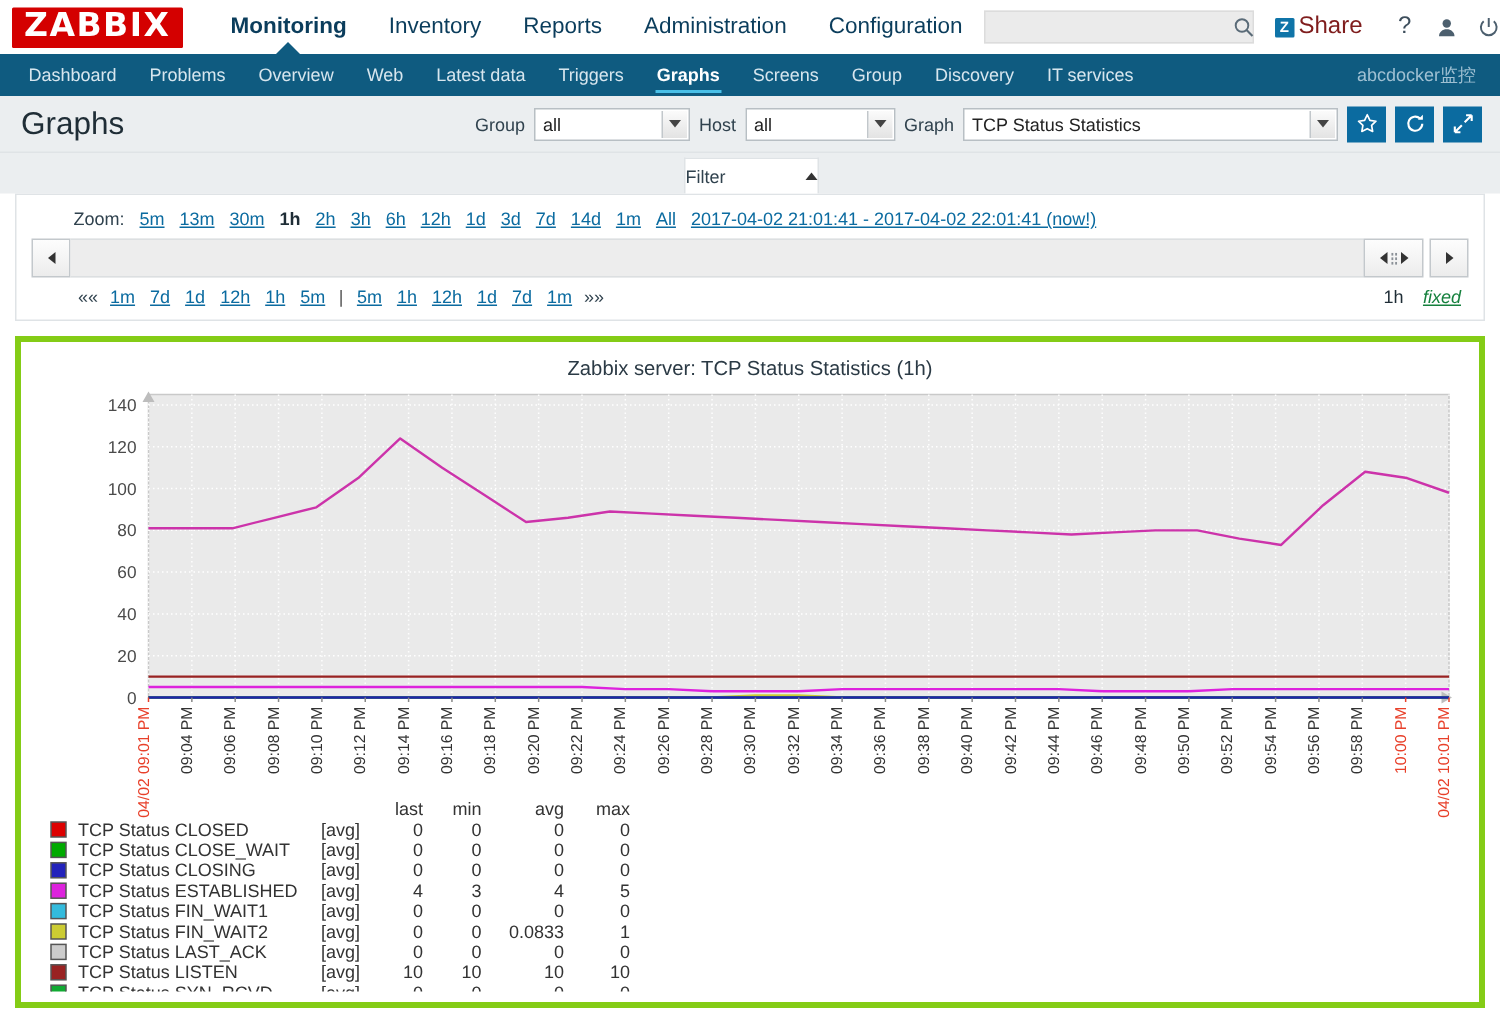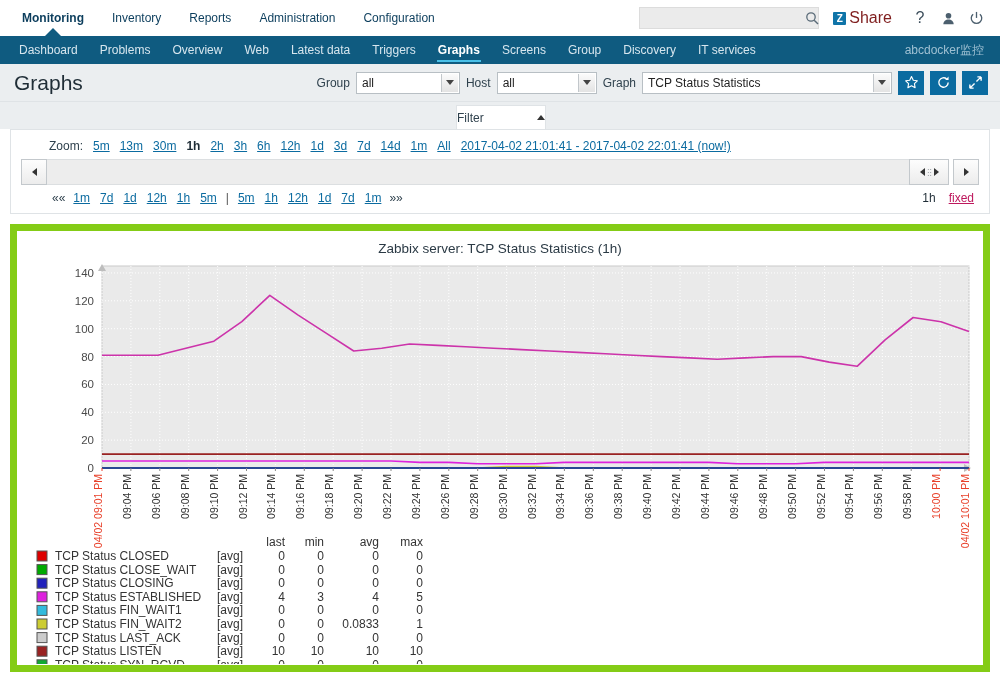--- a/index.html
+++ b/index.html
@@ -31,21 +31,21 @@
     letter-spacing: 1px;
     padding: 2px 8px 3px 8px;
     line-height: 22px;
     margin-right: 18px;
     border-radius: 1px;
   }
   .mainnav { display: flex; align-items: center; height: 36px; }
   .mainnav a {
     color: #0b3d5c;
     text-decoration: none;
-    font-size: 12px;
+    font-size: 15px;
     padding: 0 14px;
     line-height: 36px;
     white-space: nowrap;
   }
   .mainnav a.active {
     color: #0b3d5c;
     font-weight: bold;
     position: relative;
   }
   .mainnav a.active::after {
@@ -271,44 +271,45 @@
     margin-top: 6px;
     display: flex; align-items: center;
     font-size: 12px; color: #30424e;
     padding-left: 28px;
   }
   .jumprow a { color: #0b6ba0; text-decoration: underline; margin: 0 5px; }
   .jumprow .plain { color: #30424e; margin: 0 3px; }
   .jumprow .sep { margin: 0 4px; color: #555; }
   .rightstat { margin-left: auto; display: flex; gap: 8px; align-items: center; }
   .rightstat .dur { color: #1f2d36; }
-  .rightstat a { color: #be185d; text-decoration: underline; }
+  .rightstat a { color: #15803d; text-decoration: underline; font-style: italic; }
 
   
   .graphpanel {
     margin: 10px 10px 0 10px;
     background: #fff;
-    border: 7px solid #84cc16;
+    border: 4px solid #84cc16;
     height: 448px;
     position: relative;
     overflow: hidden;
   }
   .chart-title {
     text-align: center;
     font-size: 13.5px;
     color: #2b3a45;
     padding-top: 10px;
   }
   .plotwrap { position: relative; width: 1000px; height: 410px; }
   svg.chart { display: block; }
 </style>
 </head>
 <body>
 
 <div class="topbar">
+  <div class="logo">ZABBIX</div>
   <nav class="mainnav">
     <a href="#" class="active">Monitoring</a>
     <a href="#">Inventory</a>
     <a href="#">Reports</a>
     <a href="#">Administration</a>
     <a href="#">Configuration</a>
   </nav>
   <div class="topright">
     <div class="searchbox">
       <input type="text" placeholder="" style="">

